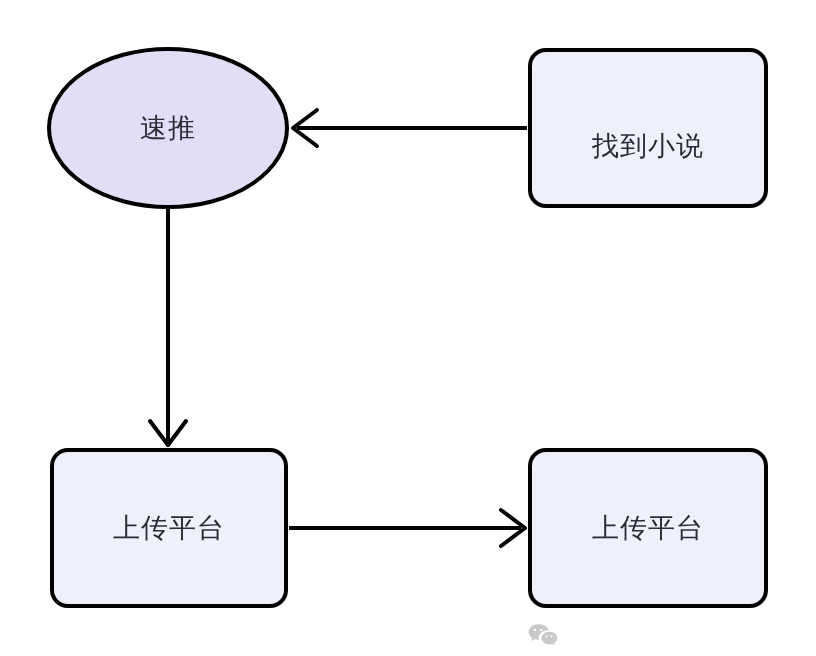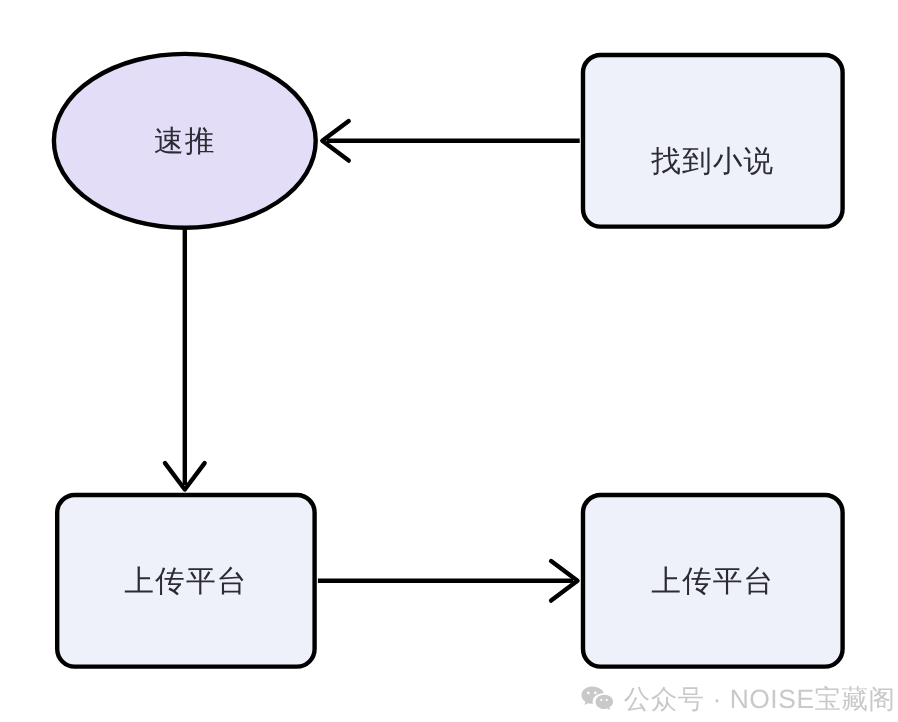--- a/index.html
+++ b/index.html
@@ -105,14 +105,13 @@
   <span class="wechat-icon">
     <svg viewBox="0 0 30 26" xmlns="http://www.w3.org/2000/svg" width="30" height="26">
       <path d="M10.2 1.2C4.9 1.2 0.6 4.7 0.6 9.0c0 2.4 1.4 4.6 3.6 6.0l-0.9 3.0 3.3-1.7c1.1 0.3 2.3 0.5 3.6 0.5 0.3 0 0.6 0 0.9 0-0.2-0.6-0.3-1.3-0.3-1.9 0-4.2 4.1-7.6 9.2-7.6 0.3 0 0.6 0 0.9 0C20.1 3.9 15.6 1.2 10.2 1.2z" fill="#c9c9c9"></path>
       <circle cx="6.9" cy="6.9" r="1.2" fill="#ffffff"></circle>
       <circle cx="13.2" cy="6.9" r="1.2" fill="#ffffff"></circle>
       <path d="M29.4 15.1c0-3.5-3.6-6.4-8.0-6.4s-8.0 2.9-8.0 6.4 3.6 6.4 8.0 6.4c0.9 0 1.8-0.1 2.6-0.4l2.8 1.4-0.8-2.5c1.9-1.2 3.4-3.0 3.4-4.9z" fill="#c9c9c9"></path>
       <circle cx="18.6" cy="13.4" r="1.0" fill="#ffffff"></circle>
       <circle cx="23.6" cy="13.4" r="1.0" fill="#ffffff"></circle>
     </svg>
   </span>
-  <span class="wm-text">公众号 · NOISE宝藏阁</span>
 </div>
 
 </body></html>

